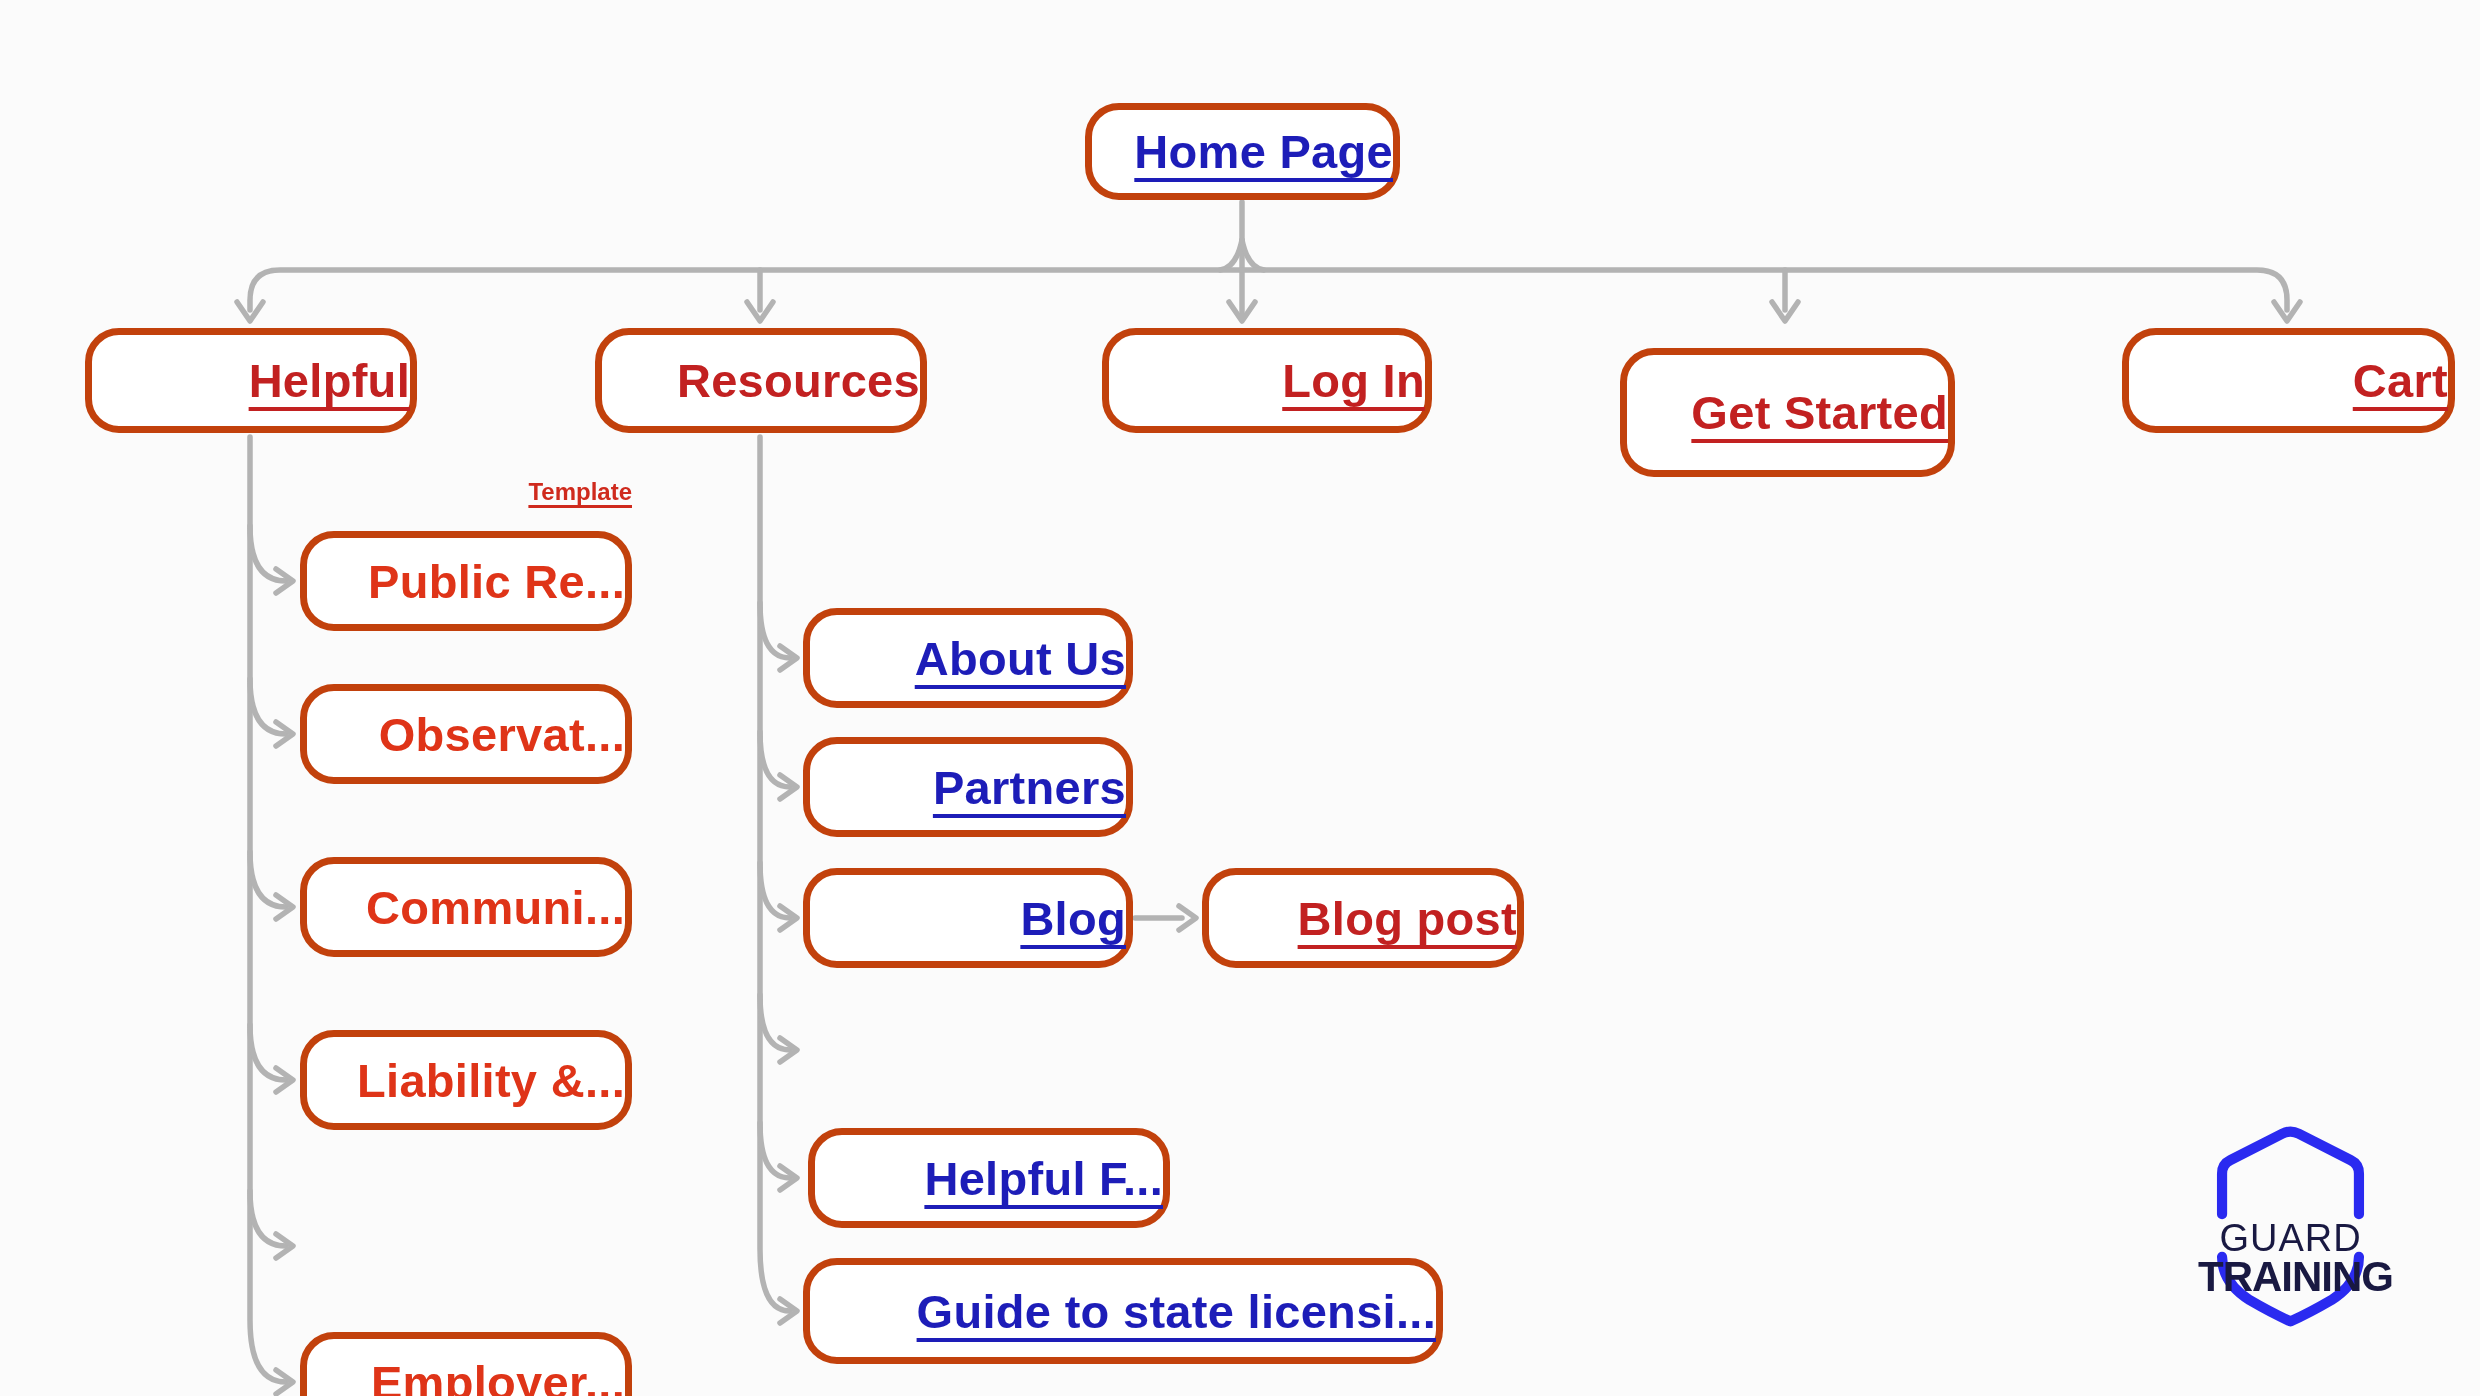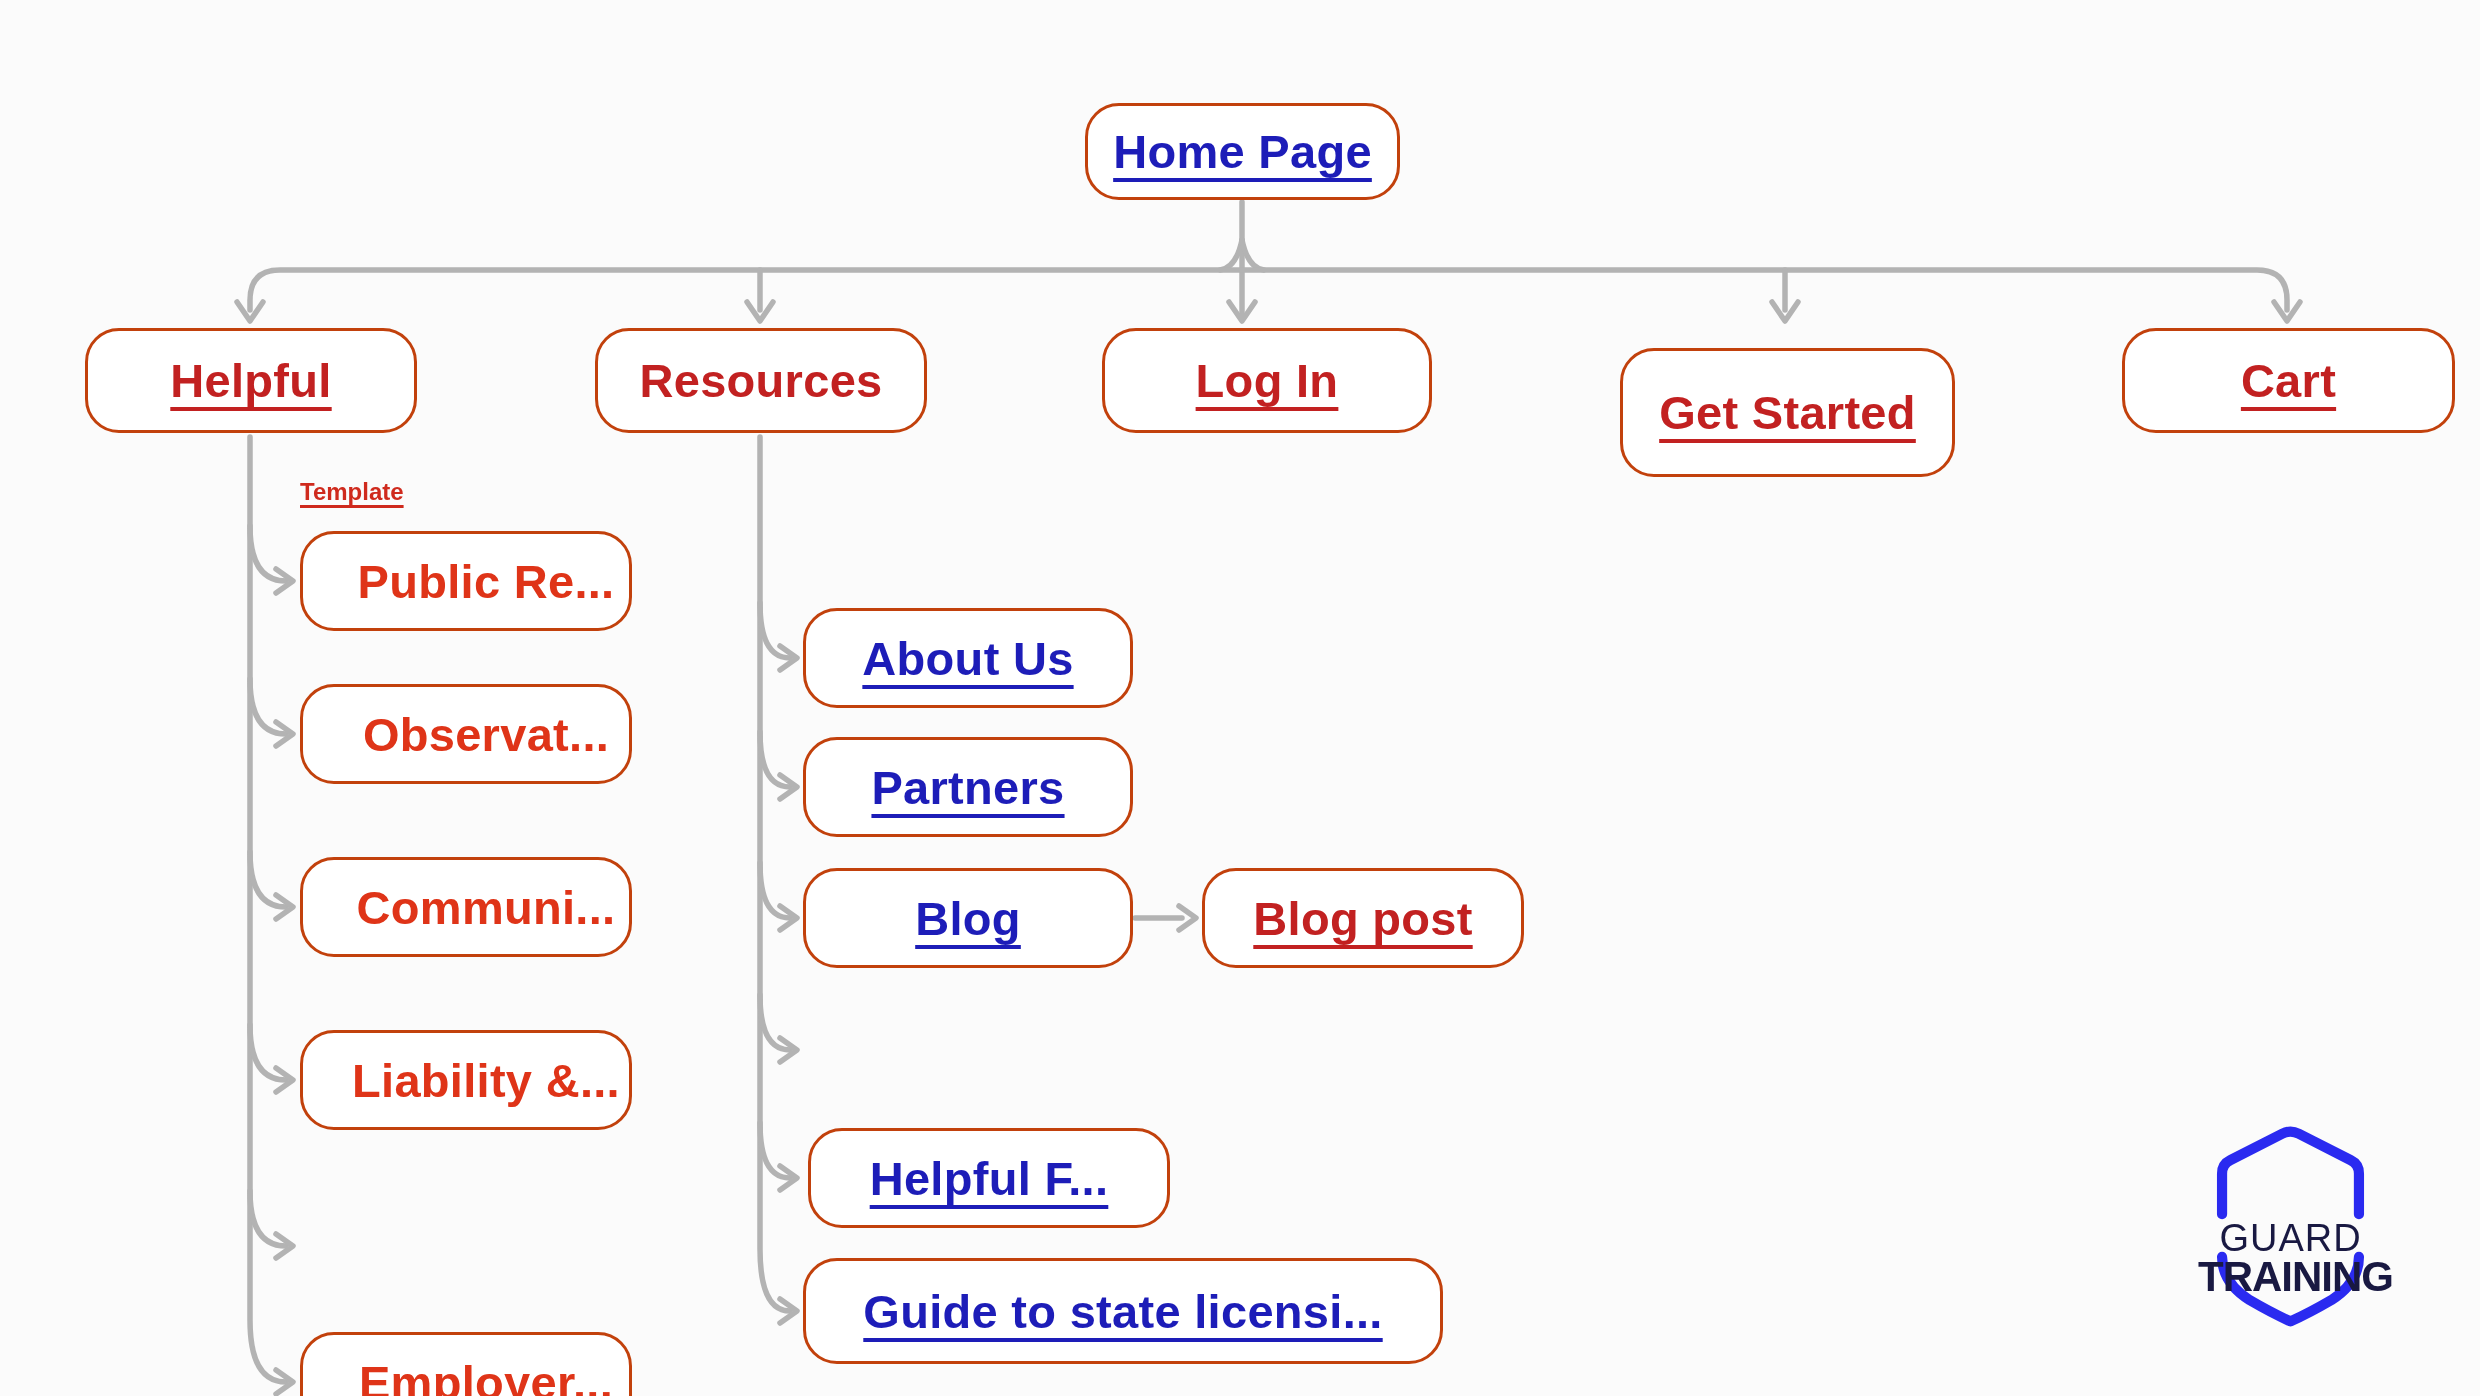--- a/index.html
+++ b/index.html
@@ -1,31 +1,31 @@
 <!DOCTYPE html>
 <html><head>
 <meta charset="utf-8">
 <style>
   html,body{margin:0;padding:0;}
   body{font-family:"Liberation Sans","DejaVu Sans",sans-serif;background:#fbfbfb;}
   .canvas{position:relative;width:2480px;height:1396px;overflow:hidden;background:#fbfbfb;}
   .connectors{position:absolute;left:0;top:0;z-index:1;}
   .node{
     position:absolute;z-index:2;box-sizing:border-box;
-    background:#ffffff;border:3px solid #c2410c;border-radius:34px;
-    display:flex;align-items:center;justify-content:center;
+    background:#ffffff;border:7px solid #c2410c;border-radius:34px;
+    display:flex;align-items:center;justify-content:flex-end;
     font-size:47px;font-weight:600;letter-spacing:.3px;white-space:nowrap;
   }
   .lbl{white-space:nowrap;}
   .u{text-decoration:underline;text-decoration-thickness:4px;text-underline-offset:10px;}
   .c-blue{color:#1d1db8;}
   .c-red{color:#c22121;}
   .c-orange{color:#df3418;margin-left:40px;}
   .template-note{
-    position:absolute;z-index:2;text-align:left;
+    position:absolute;z-index:2;text-align:right;
     font-size:24px;font-weight:600;color:#cf2a1d;
   }
   .template-note .u{text-decoration-thickness:2.5px;text-underline-offset:5px;}
   .logo{position:absolute;z-index:2;}
   .logo svg{position:absolute;left:0;top:0;}
   .logo-line{position:absolute;left:0;width:100%;text-align:center;color:#191942;line-height:1;}
   .logo-line1{top:104px;font-size:38px;font-weight:500;letter-spacing:1px;}
   .logo-line2{top:141px;font-size:42px;font-weight:800;letter-spacing:-1px;}
 </style>
 </head>

